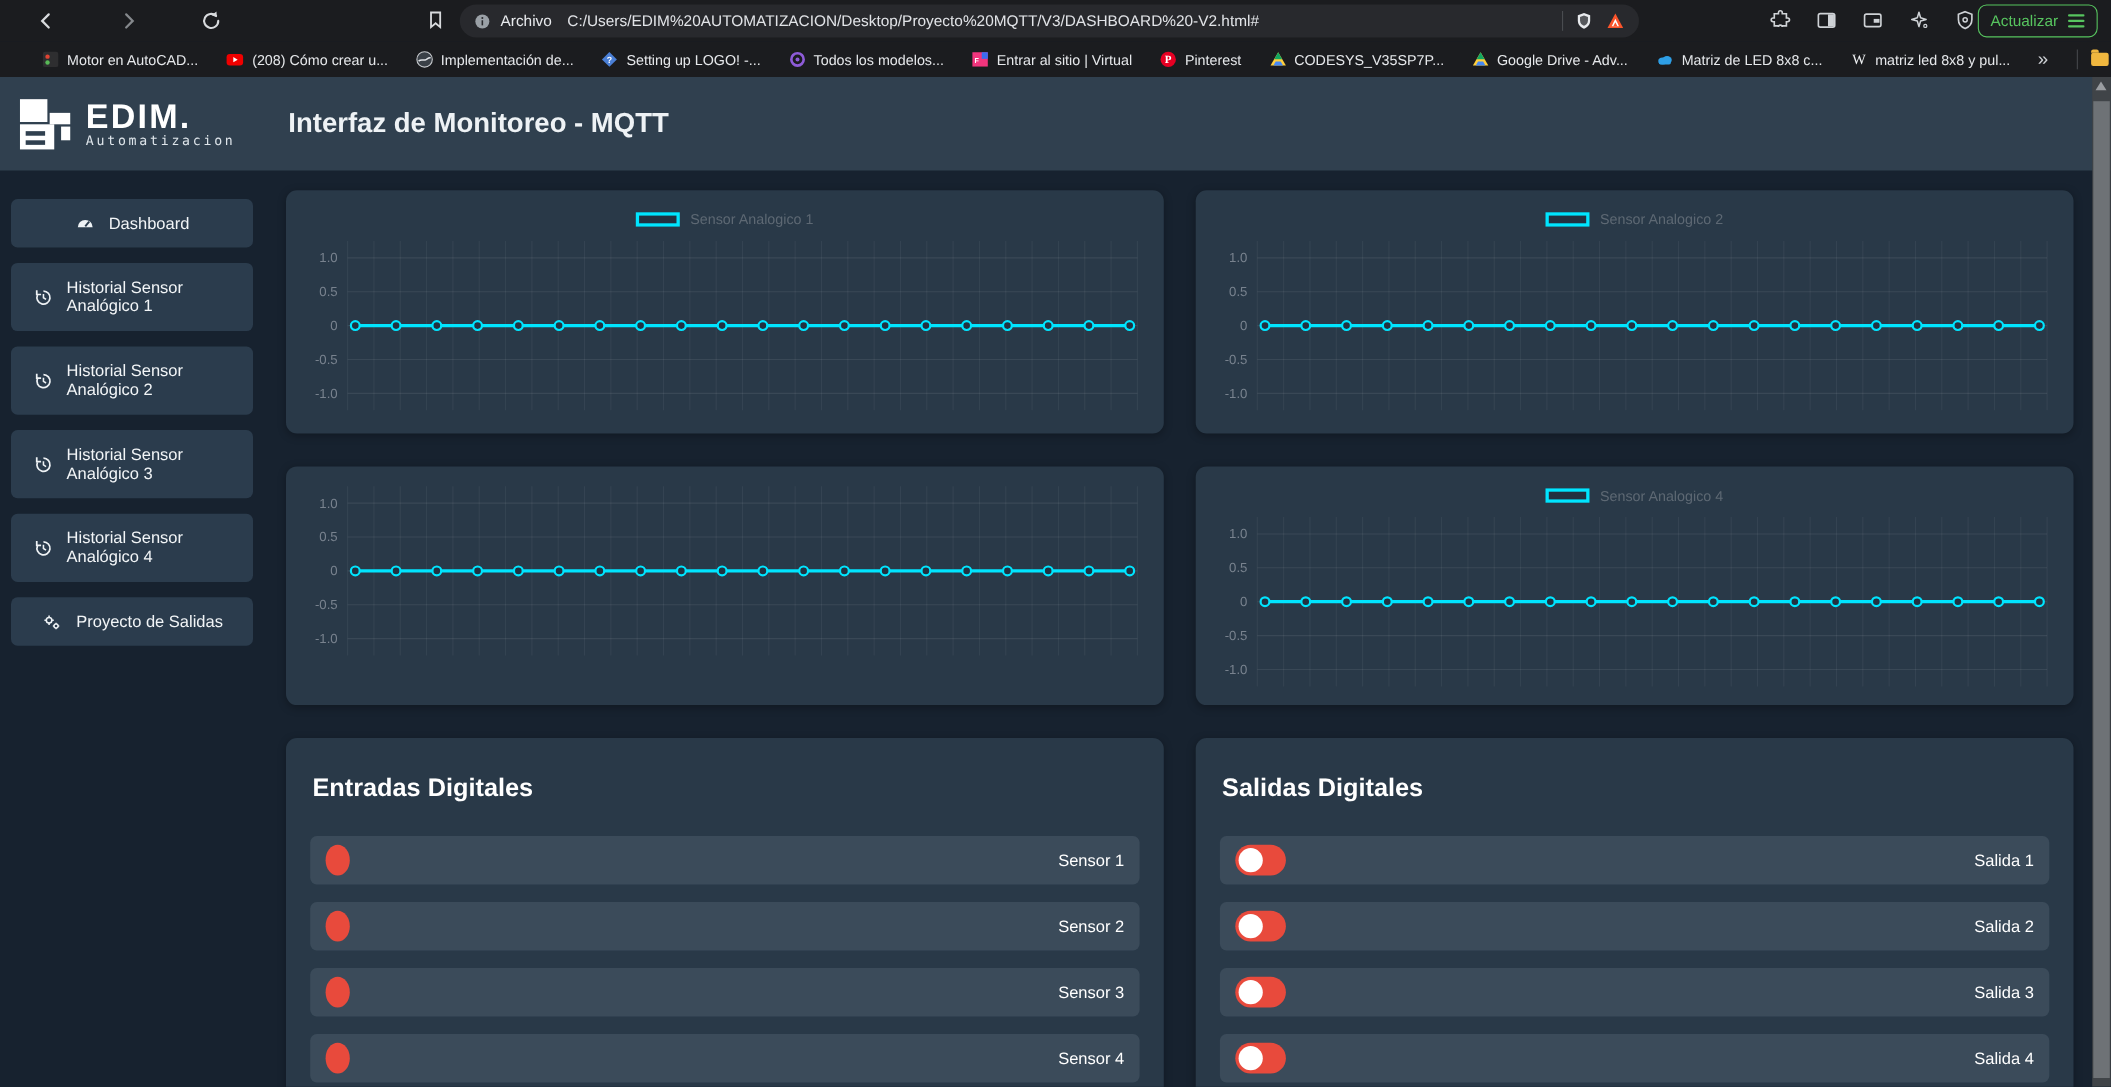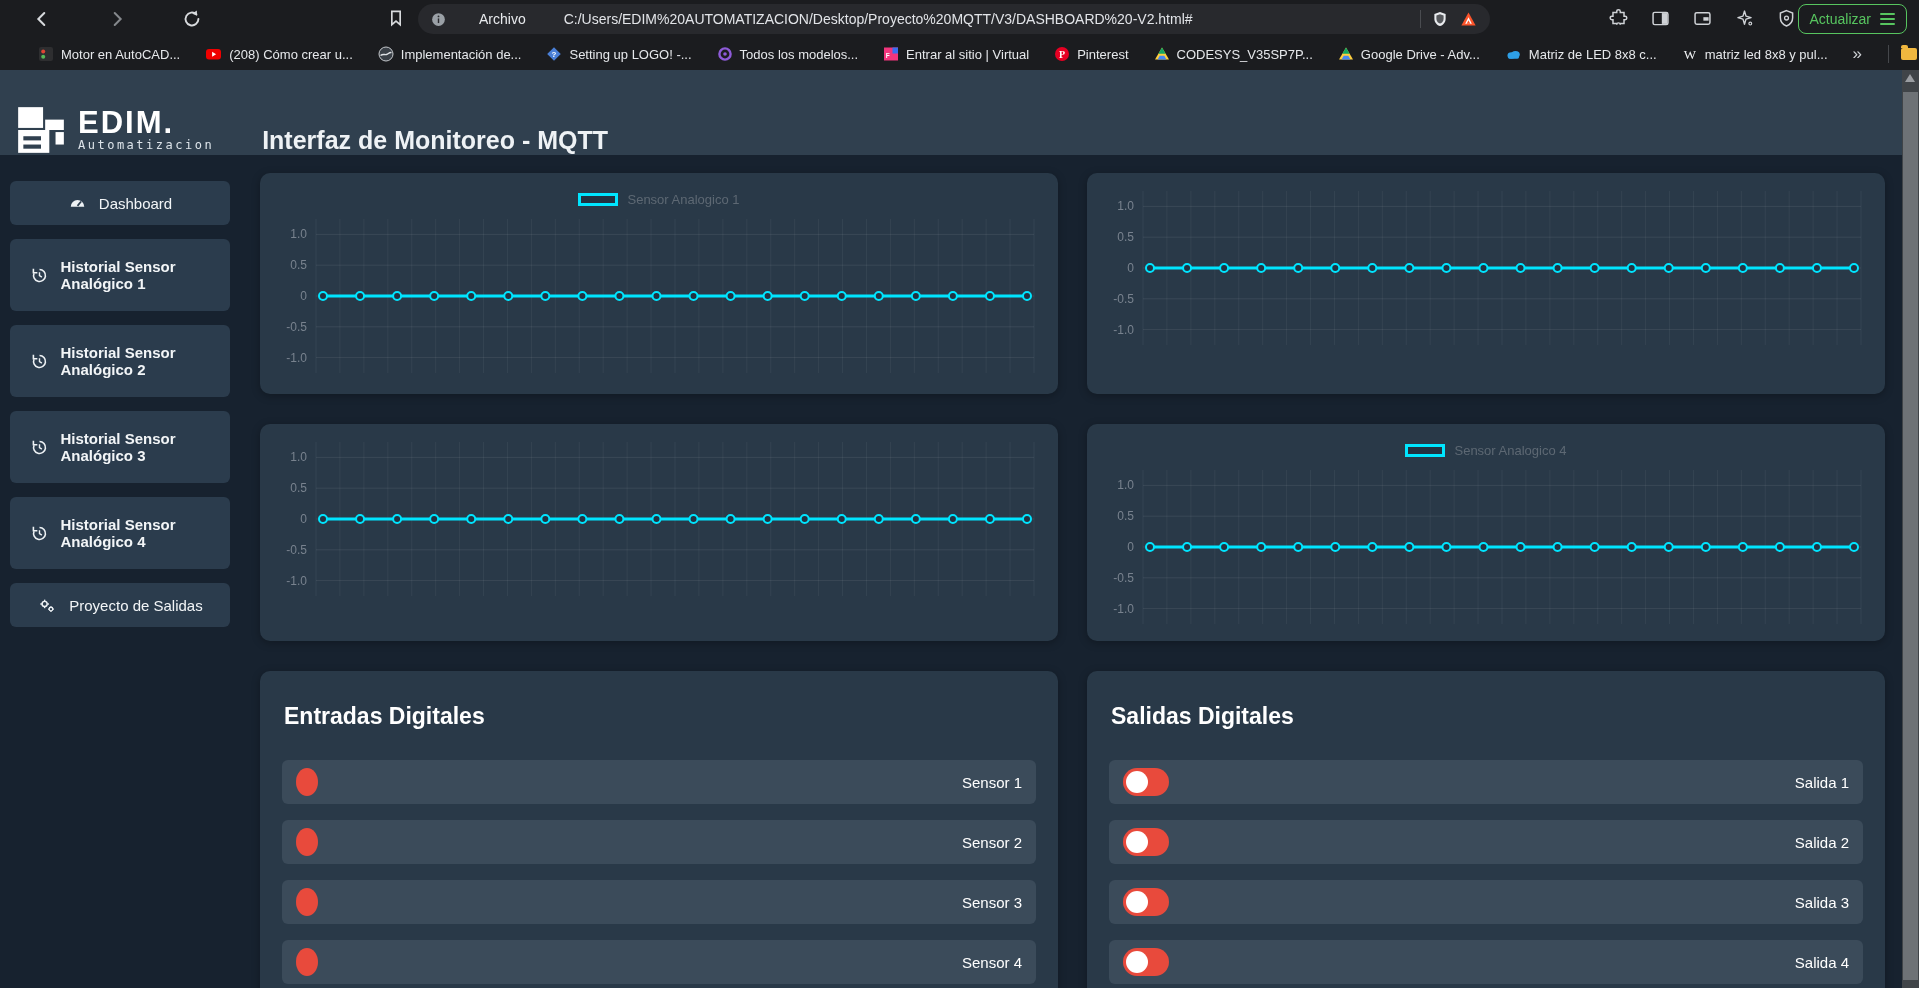--- a/index.html
+++ b/index.html
@@ -3,52 +3,52 @@
 <meta charset="utf-8">
 <style>
   * { margin:0; padding:0; box-sizing:border-box; }
   html,body { width:1919px; height:988px; overflow:hidden; }
   body { position:relative; background:#17222f; font-family:"Liberation Sans",sans-serif; color:#eef2f5; }
 
   
   .toolbar { position:absolute; top:0; left:0; width:1919px; height:38px; background:#1b1c1f; }
   .nav-btn { position:absolute; top:5px; width:28px; height:28px; display:flex; align-items:center; justify-content:center; border-radius:50%; cursor:pointer; }
   .addr-flag { position:absolute; left:386px; top:6px; }
-  .addr-pill { position:absolute; left:418px; top:4px; width:1072px; height:30px; background:#28292d; border-radius:15px; display:flex; align-items:center; padding:0 12px;gap:24px; }
+  .addr-pill { position:absolute; left:418px; top:4px; width:1072px; height:30px; background:#28292d; border-radius:15px; display:flex; align-items:center; padding:0 12px; }
   .scheme { color:#e8eaed; font-size:14px; margin:0 14px 0 8px; }
   .url { color:#e2e4e8; font-size:14px; white-space:nowrap; overflow:hidden; flex:1; }
   .pill-right { display:flex; align-items:center; gap:10px; }
   .pill-div { width:1px; height:18px; background:#4a4c50; }
   .right-icons { position:absolute; right:120px; top:5px; display:flex; align-items:center; gap:16px; }
   .tb-icon { width:26px; height:26px; display:flex; align-items:center; justify-content:center; cursor:pointer; }
   .update-btn { position:absolute; right:12px; top:4px; height:30px; border:1.5px solid #57c45f; border-radius:8px; background:transparent; color:#57c45f; font-size:14px; font-family:"Liberation Sans",sans-serif; display:flex; align-items:center; gap:9px; padding:0 11px; cursor:pointer;margin-left:15px; }
   .burger { display:inline-block; width:15px; }
   .burger i { display:block; height:2px; background:#57c45f; margin:3px 0; border-radius:1px; }
 
   
   .bookmarks { position:absolute; top:38px; left:0; width:1919px; height:32px; background:#1b1c1f; display:flex; align-items:center; padding:0 14px; }
   .bm-div { width:1px; height:18px; background:#45474b; margin:0 12px; }
   .bm-item { display:flex; align-items:center; gap:7px; color:#e6e8eb; font-size:13px; white-space:nowrap; margin-right:25px; cursor:pointer; }
   .bm-right { margin-left:auto; display:flex; align-items:center; }
   .chev2 { color:#cfd2d6; font-size:17px; margin-right:14px; cursor:pointer; }
   .folder { width:16px; height:12px; background:#f0b73f; border-radius:2px; position:relative; margin-right:8px; }
   .folder:before { content:""; position:absolute; top:-3px; left:0; width:7px; height:3px; background:#f0b73f; border-radius:2px 2px 0 0; }
 
   
-  .app-header { position:absolute; top:70px; left:0; width:1919px; height:85px; background:#30404f; display:flex; align-items:flex-end; }
+  .app-header { position:absolute; top:70px; left:0; width:1919px; height:85px; background:#30404f; display:flex; align-items:center; }
   .brand { display:flex; align-items:center; gap:10px; margin-left:14px; }
   .brand-txt .brand-name { font-size:31px; font-weight:bold; letter-spacing:2px; color:#fff; line-height:30px; }
   .brand-txt .brand-sub { font-family:"DejaVu Sans Mono",monospace; font-size:12px; letter-spacing:2.5px; color:#dde4ea; }
   .page-title { margin-left:48px; font-size:25px; font-weight:bold; color:#eef2f5; }
 
   
   .sidebar { position:absolute; left:10px; top:181px; width:220px; }
   .side-item { background:#2b3c4d; border-radius:6px; color:#f2f5f7; font-size:15px; display:flex; align-items:center; justify-content:center; gap:12px; padding:0 10px; margin-bottom:14px; cursor:pointer; text-align:left; }
   .side-item.h1 { height:44px; }
-  .side-item.h2 { height:72px;font-weight:bold; }
+  .side-item.h2 { height:62px; }
   .side-item .lbl { max-width:150px; }
 
   
   .card { position:absolute; width:798px; background:#293948; border-radius:10px; box-shadow:0 2px 8px rgba(0,0,0,.28); }
   #chart-card-0 { left:260px; top:173px; height:221px; }
   #chart-card-1 { left:1087px; top:173px; height:221px; }
   #chart-card-2 { left:260px; top:424px; height:217px; }
   #chart-card-3 { left:1087px; top:424px; height:217px; }
   .card-inner { padding:12px 16px 6px; }
   .legend { height:28px; display:flex; align-items:center; justify-content:center; gap:9px; cursor:pointer; }
@@ -415,20 +415,24 @@
         <circle cx="602.7894736842105" cy="83" r="4" fill="#223140" stroke="#00e5ff" stroke-width="2"></circle>
         <circle cx="639.8421052631579" cy="83" r="4" fill="#223140" stroke="#00e5ff" stroke-width="2"></circle>
         <circle cx="676.8947368421053" cy="83" r="4" fill="#223140" stroke="#00e5ff" stroke-width="2"></circle>
         <circle cx="713.9473684210526" cy="83" r="4" fill="#223140" stroke="#00e5ff" stroke-width="2"></circle>
         <circle cx="751" cy="83" r="4" fill="#223140" stroke="#00e5ff" stroke-width="2"></circle>
       </svg>
   </div>
 </div>
 <div class="card" id="chart-card-1">
   <div class="card-inner">
+    <div class="legend">
+      <span class="legend-box"></span>
+      <span class="legend-label">Sensor Analogico 2</span>
+    </div>
     <svg class="chart-svg" viewBox="0 0 766 170">
         <line x1="40" y1="6" x2="40" y2="160" stroke="rgba(255,255,255,0.055)" stroke-width="1"></line>
         <line x1="63.93333333333334" y1="6" x2="63.93333333333334" y2="160" stroke="rgba(255,255,255,0.055)" stroke-width="1"></line>
         <line x1="87.86666666666667" y1="6" x2="87.86666666666667" y2="160" stroke="rgba(255,255,255,0.055)" stroke-width="1"></line>
         <line x1="111.8" y1="6" x2="111.8" y2="160" stroke="rgba(255,255,255,0.055)" stroke-width="1"></line>
         <line x1="135.73333333333335" y1="6" x2="135.73333333333335" y2="160" stroke="rgba(255,255,255,0.055)" stroke-width="1"></line>
         <line x1="159.66666666666669" y1="6" x2="159.66666666666669" y2="160" stroke="rgba(255,255,255,0.055)" stroke-width="1"></line>
         <line x1="183.6" y1="6" x2="183.6" y2="160" stroke="rgba(255,255,255,0.055)" stroke-width="1"></line>
         <line x1="207.53333333333333" y1="6" x2="207.53333333333333" y2="160" stroke="rgba(255,255,255,0.055)" stroke-width="1"></line>
         <line x1="231.46666666666667" y1="6" x2="231.46666666666667" y2="160" stroke="rgba(255,255,255,0.055)" stroke-width="1"></line>

